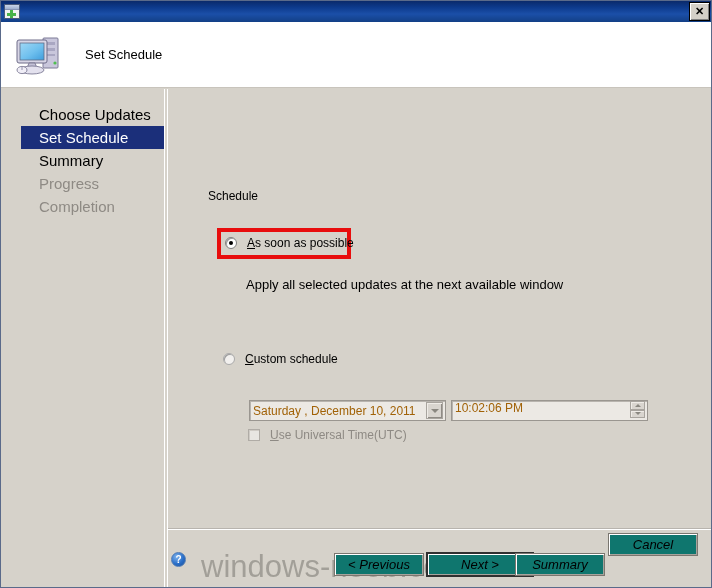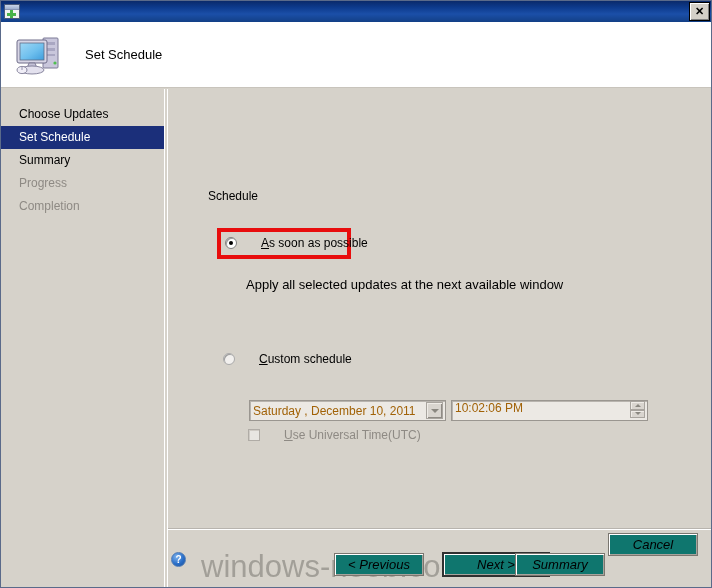--- a/index.html
+++ b/index.html
@@ -109,24 +109,25 @@
     width: 163px;
     height: 499px;
     background: #d6d2ca;
     box-sizing: border-box;
     padding-top: 14px;
   }
   .side-item {
     height: 23px;
     line-height: 23px;
     padding-left: 18px;
-    font-size: 12px;
-    color: #000000;
-    white-space: nowrap;
-    box-sizing: border-box;
+    font-size: 15px;
+    color: #000000;
+    white-space: nowrap;
+    box-sizing: border-box;
+    margin-left: 20px;
   }
   .side-item.active {
     background: #1b2f7a;
     color: #ffffff;
   }
   .side-item.disabled {
     color: #8e8a84;
   }
   .sidebar-divider {
     position: absolute;
@@ -193,21 +194,21 @@
     border: 1px solid #b0aca6;
     box-shadow: inset 1px 1px 0 #cfcbc5;
     box-sizing: border-box;
     flex: 0 0 auto;
   }
 
   .opt-row {
     position: absolute;
     display: flex;
     align-items: center;
-    gap: 24px;
+    gap: 10px;
     font-size: 12px;
     color: #000000;
     white-space: nowrap;
   }
   .opt-row.disabled { color: #8e8a84; }
 
   .hint-text {
     position: absolute;
     left: 78px; top: 188px;
     font-size: 13px;
@@ -338,21 +339,21 @@
     display: flex; align-items: center; justify-content: center;
     cursor: default;
     white-space: nowrap;
     font-style: italic;
   }
   .btn.default {
     border: 2px solid #303030;
     box-shadow: inset 1px 1px 0 #ffffff, inset -1px -1px 0 #a7a39c;
   }
   .btn-prev  { left: 333px; top: 552px; width: 90px; }
-  .btn-next  { left: 441px; top: 551px; width: 108px; height: 25px; }
+  .btn-next  { left: 425px; top: 551px; width: 108px; height: 25px; }
   .btn-summ  { left: 514px; top: 552px; width: 90px; }
   .btn-cancel{ left: 607px; top: 532px; width: 90px; }
 
   .watermark {
     position: absolute;
     left: 200px; top: 548px;
     font-size: 31px;
     color: #9a9790;
     opacity: 0.85;
     white-space: nowrap;

